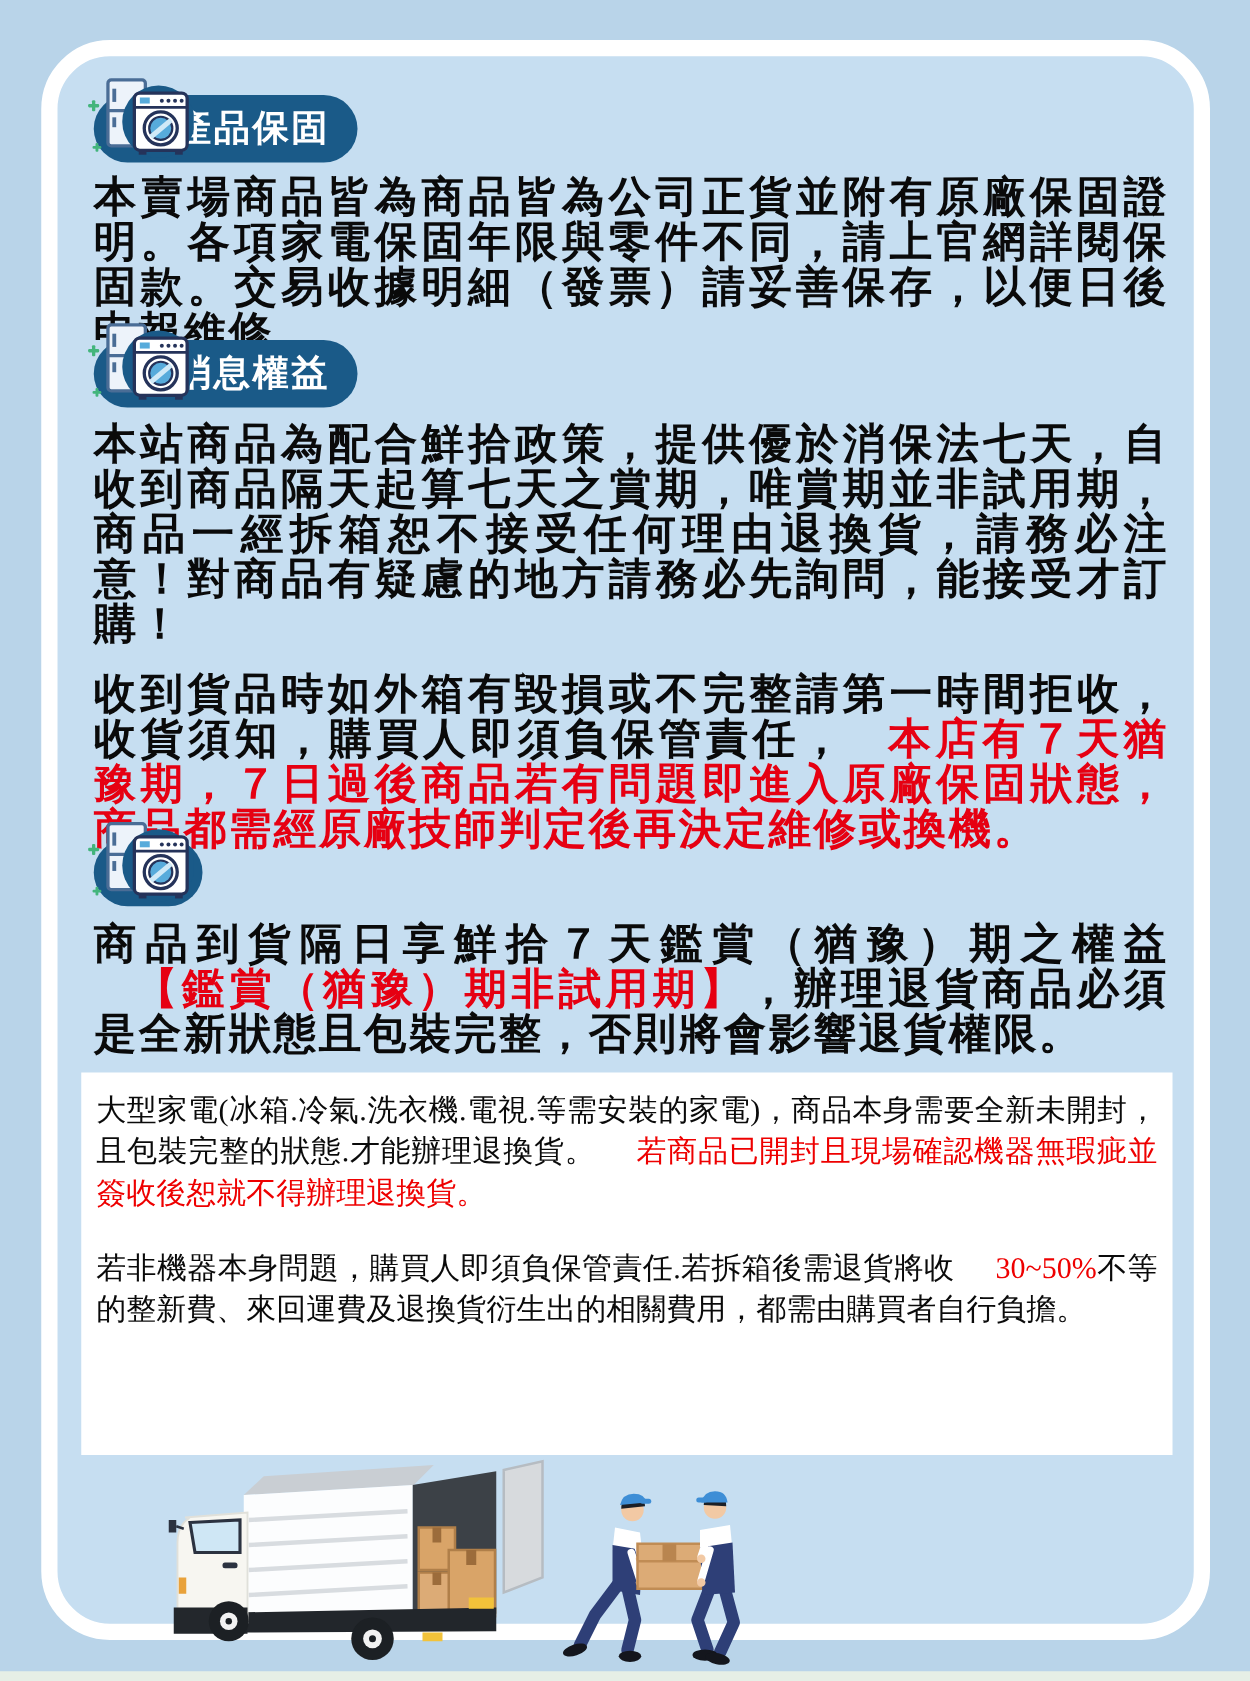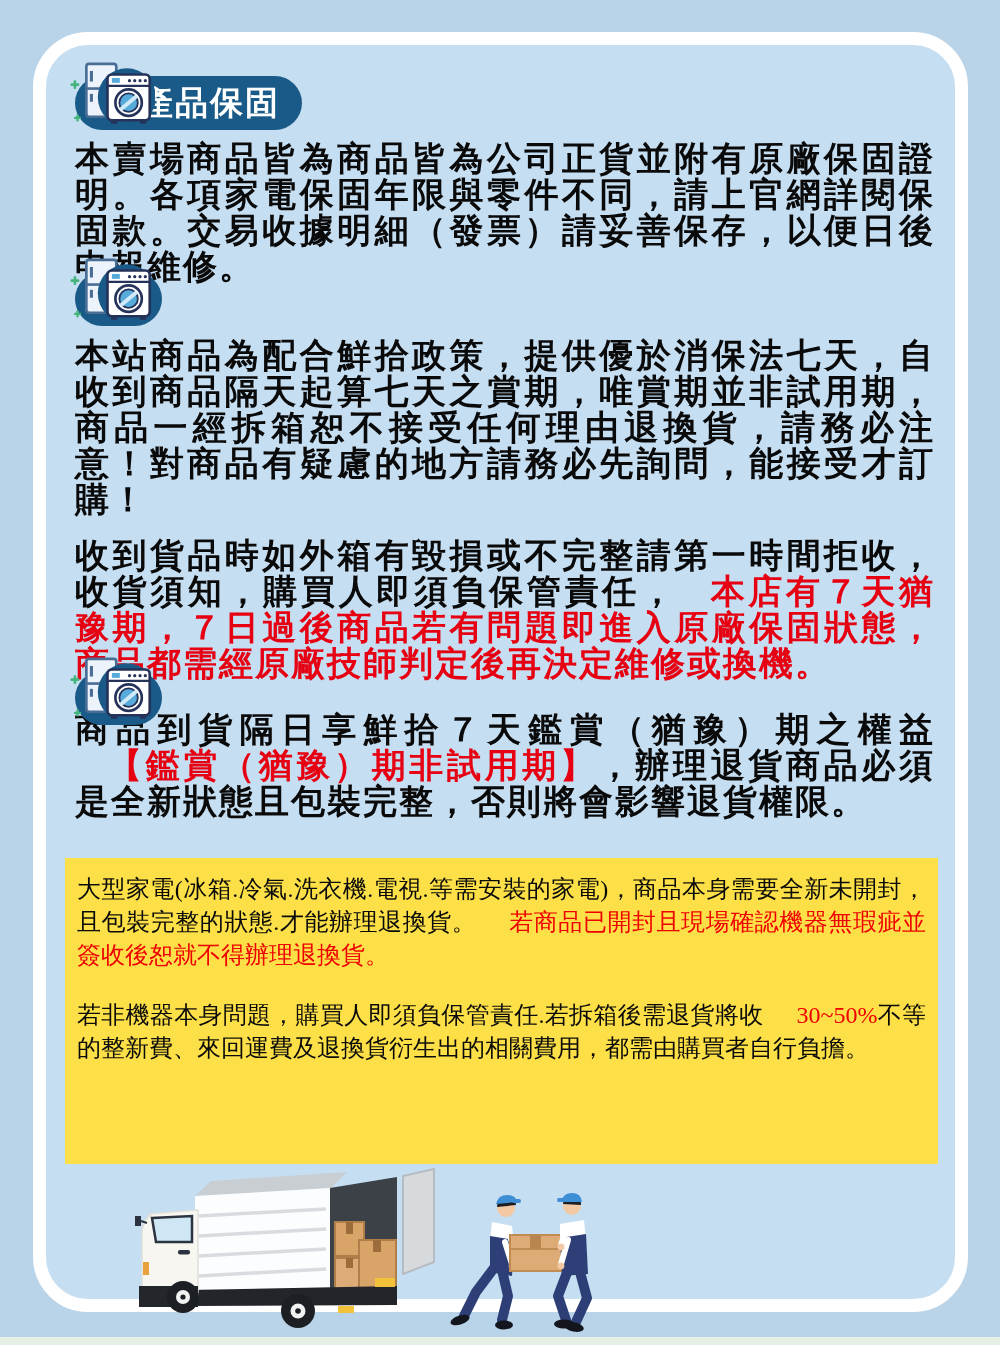--- a/index.html
+++ b/index.html
@@ -15,30 +15,30 @@
   body{font-family:"Liberation Sans", sans-serif;}
   .page{position:relative;width:1000px;height:1345px;background:var(--bg);overflow:hidden;}
   .panel{position:absolute;left:33px;top:32px;width:935px;height:1280px;
          border:13px solid var(--white);border-radius:55px;background:var(--panel);}
   .bottom-strip{position:absolute;left:0;bottom:0;width:1000px;height:8px;background:#e6efe6;}
 
   
   .badge{position:absolute;left:75px;height:54px;background:var(--accent);
          border-radius:27px;display:flex;align-items:center;
          padding:0 22px 0 65px;z-index:3;}
-  .badge .label{color:#fff;font-size:33px;font-weight:bold;letter-spacing:2px;line-height:54px;white-space:nowrap;}
+  .badge .label{color:#fff;font-size:29px;font-weight:bold;letter-spacing:2px;line-height:54px;white-space:nowrap;}
   .badge svg.appl{position:absolute;left:-8px;top:-14px;width:88px;height:76px;overflow:visible;}
 
   
   .para{position:absolute;left:75px;width:860px;font-size:34px;font-weight:bold;
         line-height:36px;letter-spacing:2px;color:var(--ink);text-align:justify;z-index:2;}
   .seg-red{color:var(--red);margin-left:33px;}
 
   
-  .notice{position:absolute;left:65px;top:858px;width:873px;height:306px;background:#fde047;
+  .notice{position:absolute;left:65px;top:858px;width:873px;height:306px;background:#ffffff;
           padding:15px 12px 0 12px;z-index:2;}
   .notice p{font-family:"Liberation Serif", serif;font-size:24px;line-height:33px;
             color:var(--ink);margin-bottom:27px;text-align:justify;}
   .notice .seg-red{color:#ee0000;}
 
   .scene{position:absolute;left:128px;top:1150px;width:524px;height:196px;z-index:4;overflow:visible;}
   .hidden-defs{position:absolute;width:0;height:0;overflow:hidden;}
 </style>
 </head>
 <body>
@@ -85,35 +85,36 @@
     <span class="label">產品保固</span>
   </div>
   <p class="para" style="top:140px">
     <span>本賣場商品皆為商品皆為公司正貨並附有原廠保固證明。各項家電保固年限與零件不同，請上官網詳閱保固款。交易收據明細（發票）請妥善保存，以便日後申報維修。</span>
   </p>
 
   <div class="badge" style="top:272px">
     <svg class="appl">
         <use href="#appl-icon"></use>
       </svg>
+    <span class="label">消息權益</span>
   </div>
   <p class="para" style="top:337px">
     <span>本站商品為配合鮮拾政策，提供優於消保法七天，自收到商品隔天起算七天之賞期，唯賞期並非試用期，商品一經拆箱恕不接受任何理由退換貨，請務必注意！對商品有疑慮的地方請務必先詢問，能接受才訂購！</span>
   </p>
 
   <p class="para" style="top:537px">
     <span>收到貨品時如外箱有毀損或不完整請第一時間拒收，收貨須知，購買人即須負保管責任，</span><span class="seg-red">本店有７天猶豫期，７日過後商品若有問題即進入原廠保固狀態，商品都需經原廠技師判定後再決定維修或換機。</span>
   </p>
 
   <div class="badge" style="top:671px">
     <svg class="appl">
         <use href="#appl-icon"></use>
       </svg>
   </div>
-  <p class="para" style="top:711px">
+  <p class="para" style="top:737px">
     <span>商品到貨隔日享鮮拾７天鑑賞（猶豫）期之權益</span><span class="seg-red">【鑑賞（猶豫）期非試用期】</span><span>，辦理退貨商品必須是全新狀態且包裝完整，否則將會影響退貨權限。</span>
   </p>
 
   <div class="notice">
     <p>
       <span>大型家電(冰箱.冷氣.洗衣機.電視.等需安裝的家電)，商品本身需要全新未開封，且包裝完整的狀態.才能辦理退換貨。</span><span class="seg-red">若商品已開封且現場確認機器無瑕疵並簽收後恕就不得辦理退換貨。</span>
     </p>
     <p>
       <span>若非機器本身問題，購買人即須負保管責任.若拆箱後需退貨將收</span><span class="seg-red">30~50%</span><span>不等的整新費、來回運費及退換貨衍生出的相關費用，都需由購買者自行負擔。</span>
     </p>

